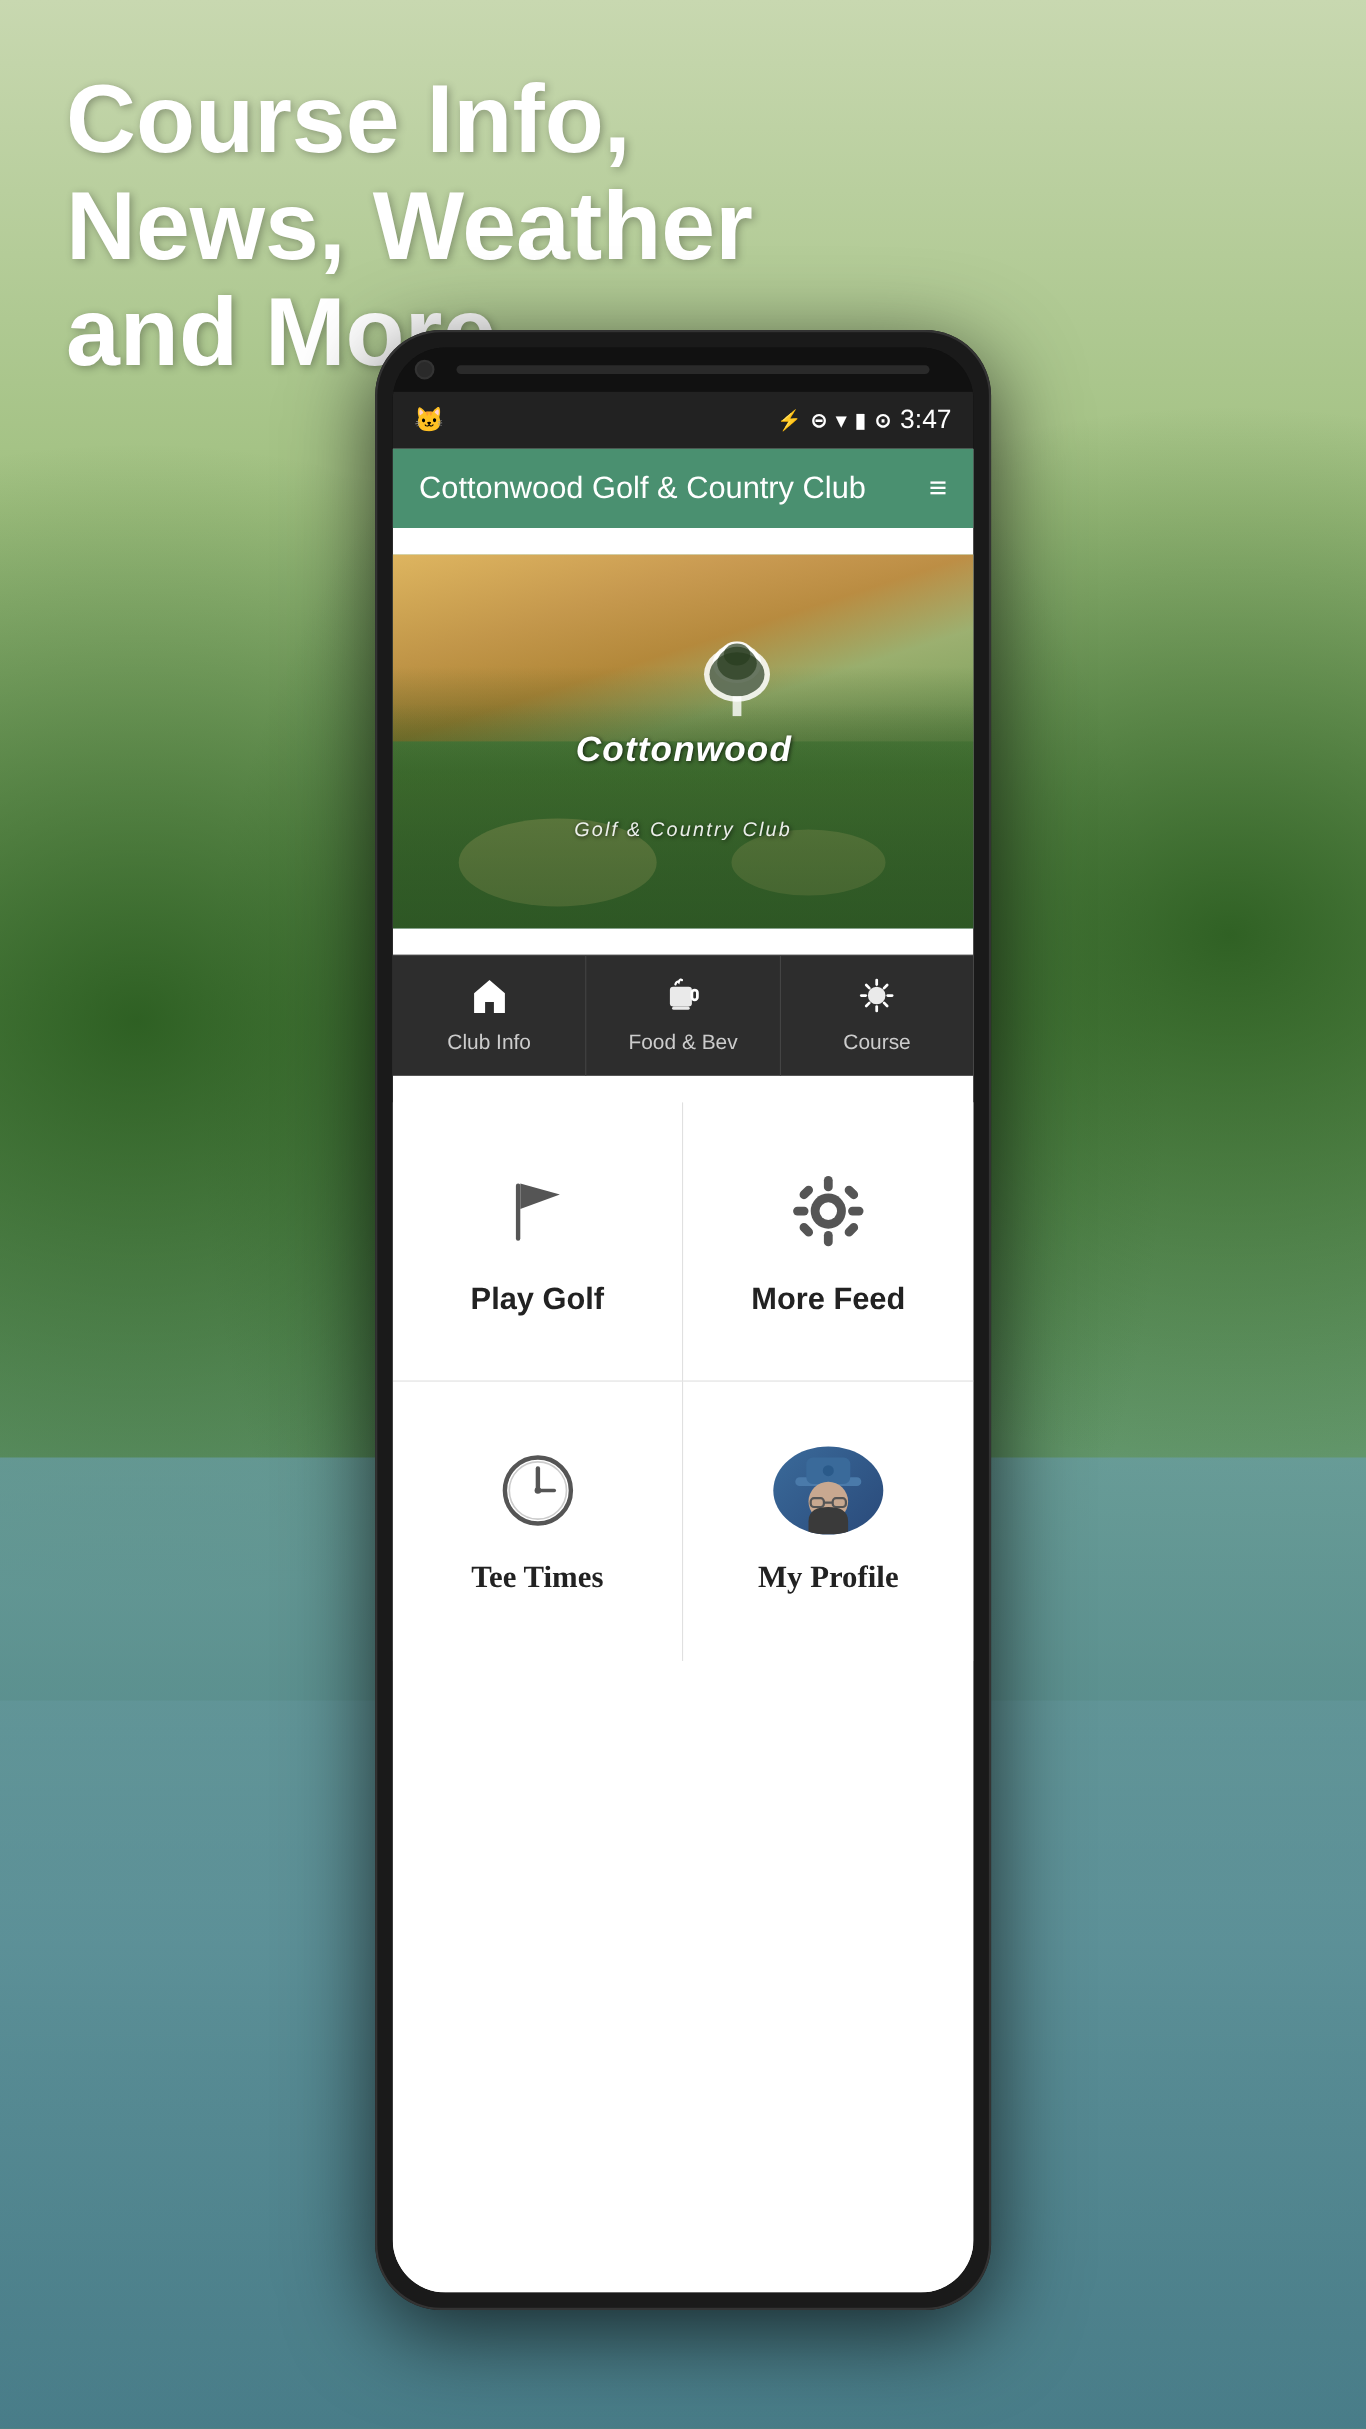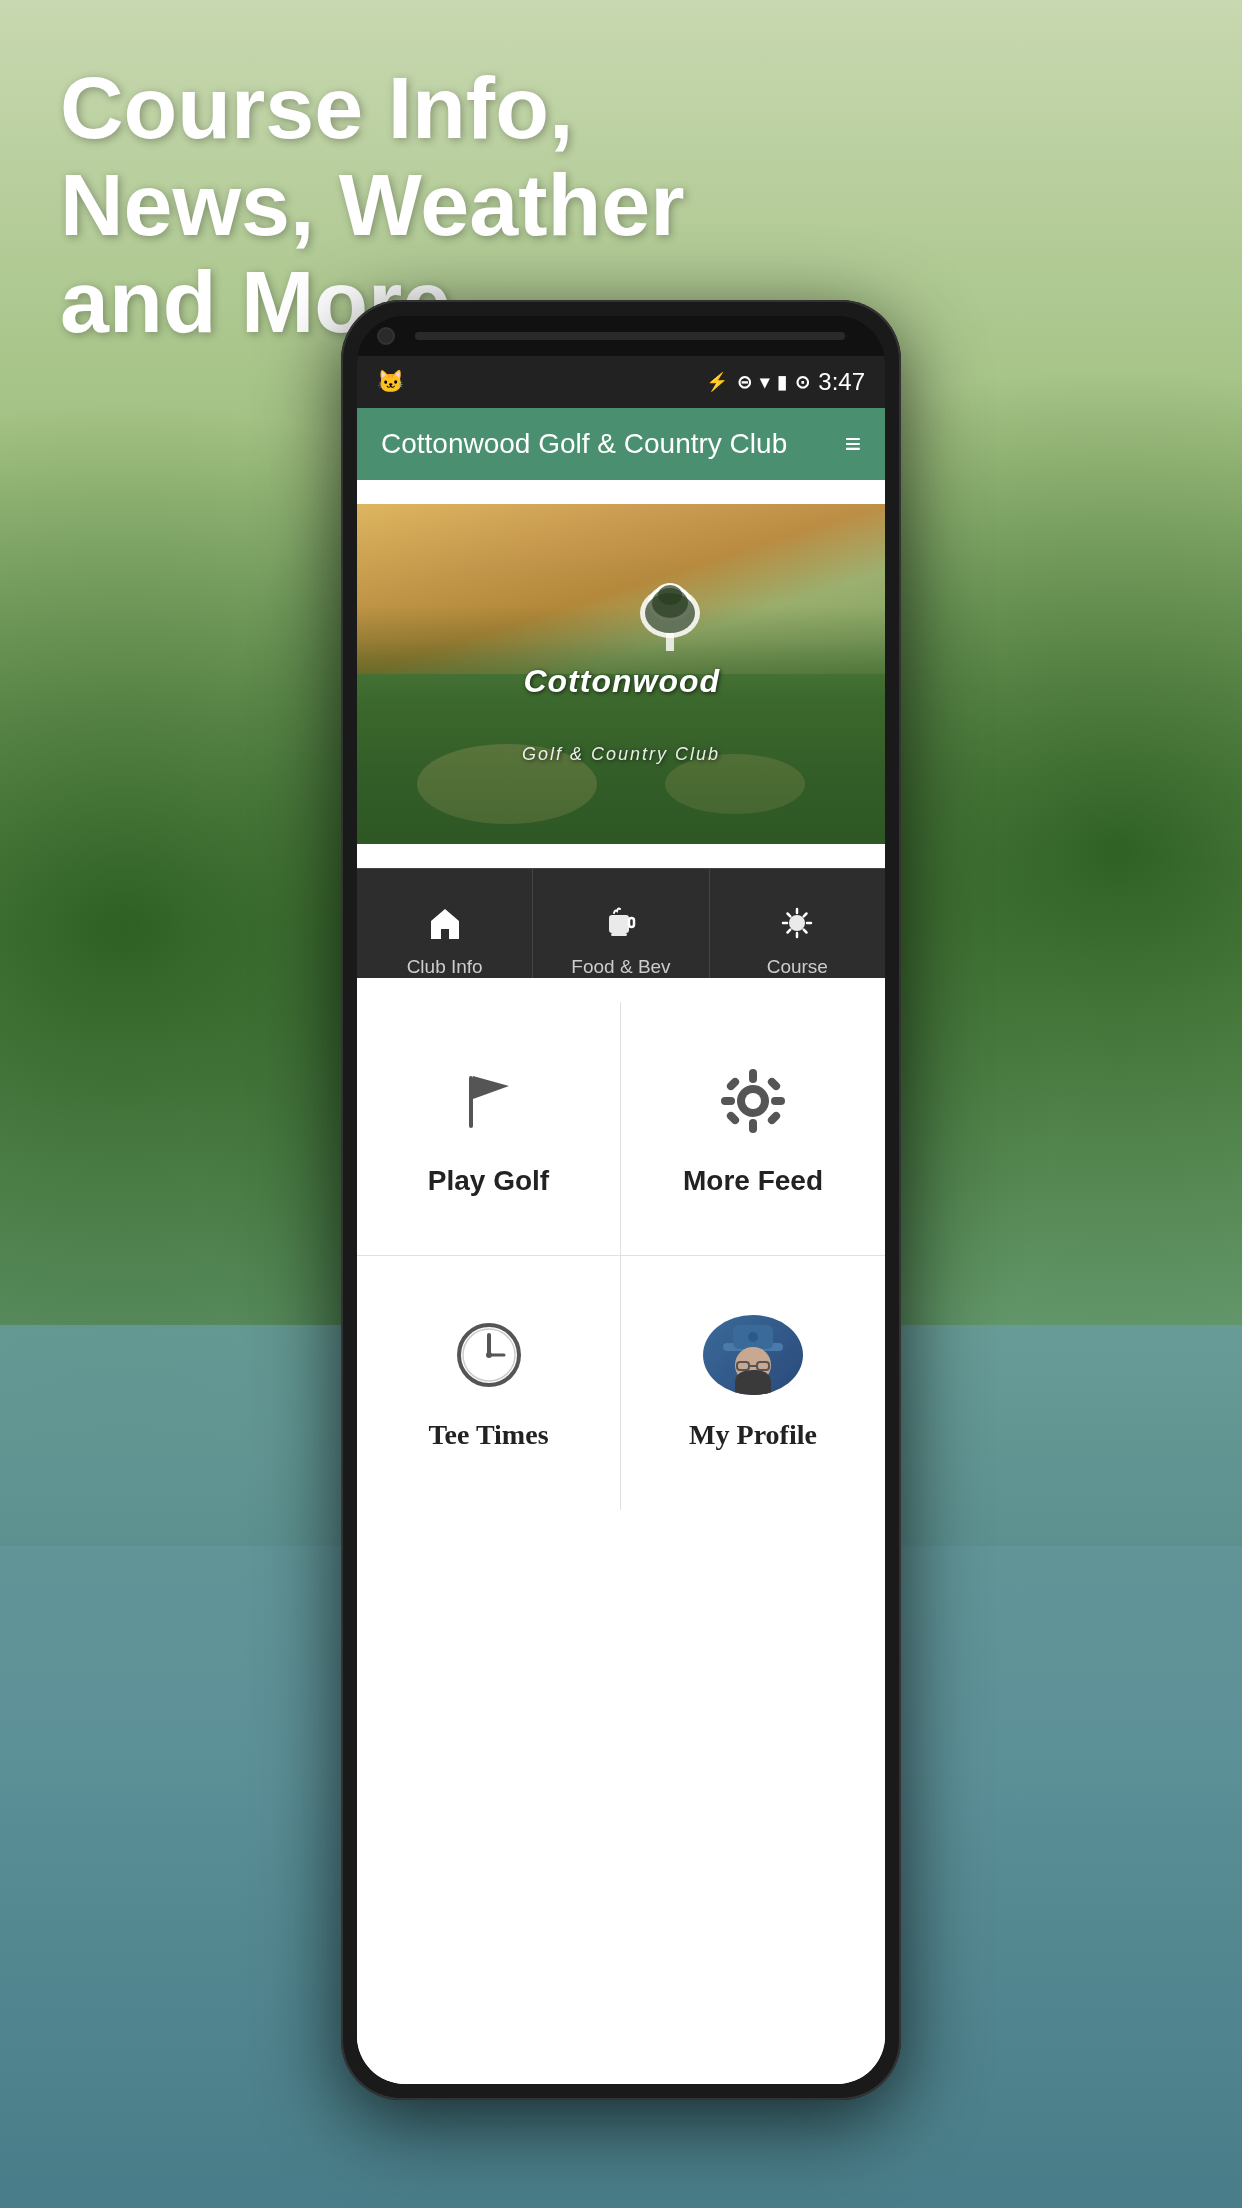--- a/index.html
+++ b/index.html
@@ -258,21 +258,21 @@
       display: flex;
       height: 110px;
       border-top: 1px solid #444;
     }
 
     .nav-tab {
       flex: 1;
       display: flex;
       flex-direction: column;
       align-items: center;
-      justify-content: flex-end;
+      justify-content: center;
       color: white;
       font-size: 20px;
       cursor: pointer;
       gap: 6px;
       border-right: 1px solid #444;
     }
 
     .nav-tab:last-child {
       border-right: none;
     }

